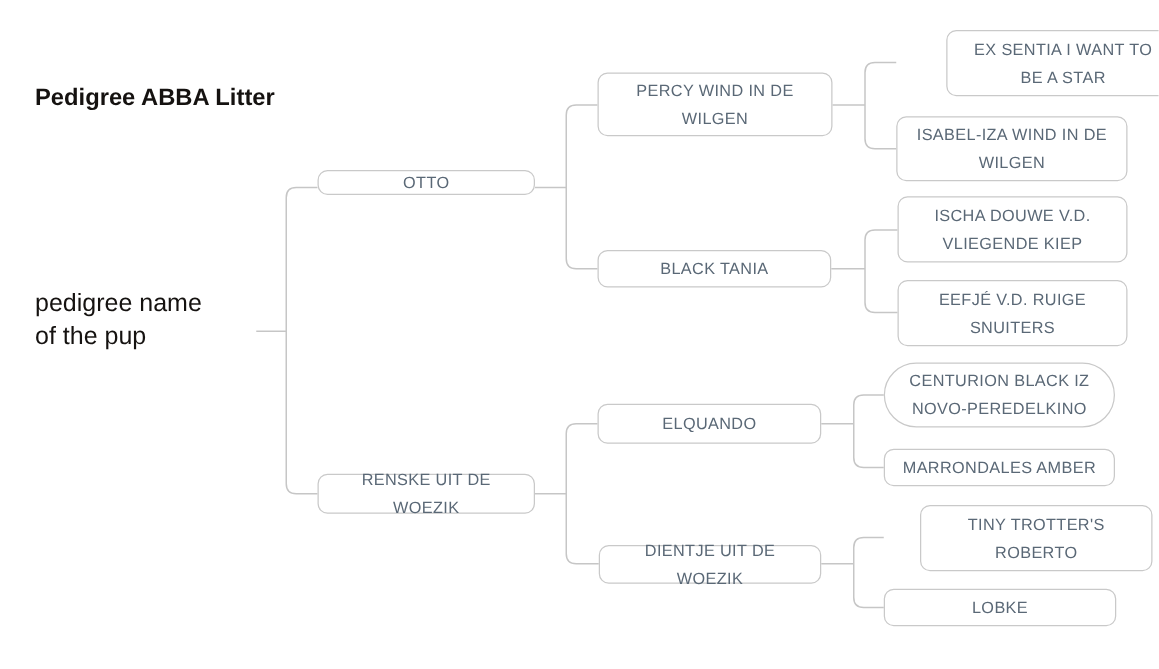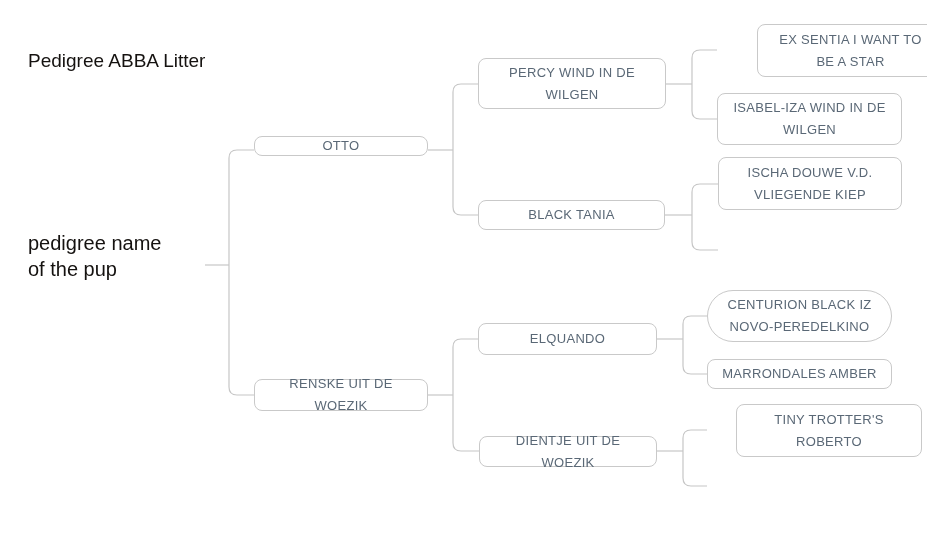--- a/index.html
+++ b/index.html
@@ -23,23 +23,23 @@
     height: 535px;
   }
   .edge {
     fill: none;
     stroke: #c6c6c6;
     stroke-width: 1.2;
   }
   .page-title {
     position: absolute;
     left: 28px;
-    top: 50px;
+    top: 68px;
     font-size: 19px;
-    font-weight: 400;
+    font-weight: 700;
     color: #151210;
     white-space: nowrap;
   }
   .root-label {
     position: absolute;
     left: 28px;
     top: 230px;
     width: 150px;
     font-size: 20px;
     line-height: 26px;
@@ -117,17 +117,19 @@
   <div class="node n-dam">RENSKE UIT DE WOEZIK</div>
 
   <div class="node n-sire-sire">PERCY WIND IN DE WILGEN</div>
   <div class="node n-sire-dam">BLACK TANIA</div>
   <div class="node n-dam-sire">ELQUANDO</div>
   <div class="node n-dam-dam">DIENTJE UIT DE WOEZIK</div>
 
   <div class="node n-sire-sire-sire">EX SENTIA I WANT TO BE A STAR</div>
   <div class="node n-sire-sire-dam">ISABEL-IZA WIND IN DE WILGEN</div>
   <div class="node n-sire-dam-sire">ISCHA DOUWE V.D. VLIEGENDE KIEP</div>
+  <div class="node n-sire-dam-dam">EEFJÉ V.D. RUIGE SNUITERS</div>
   <div class="node n-dam-sire-sire">CENTURION BLACK IZ NOVO-PEREDELKINO</div>
   <div class="node n-dam-sire-dam">MARRONDALES AMBER</div>
   <div class="node n-dam-dam-sire">TINY TROTTER'S ROBERTO</div>
+  <div class="node n-dam-dam-dam">LOBKE</div>
 
 </div>
 
 </body></html>

